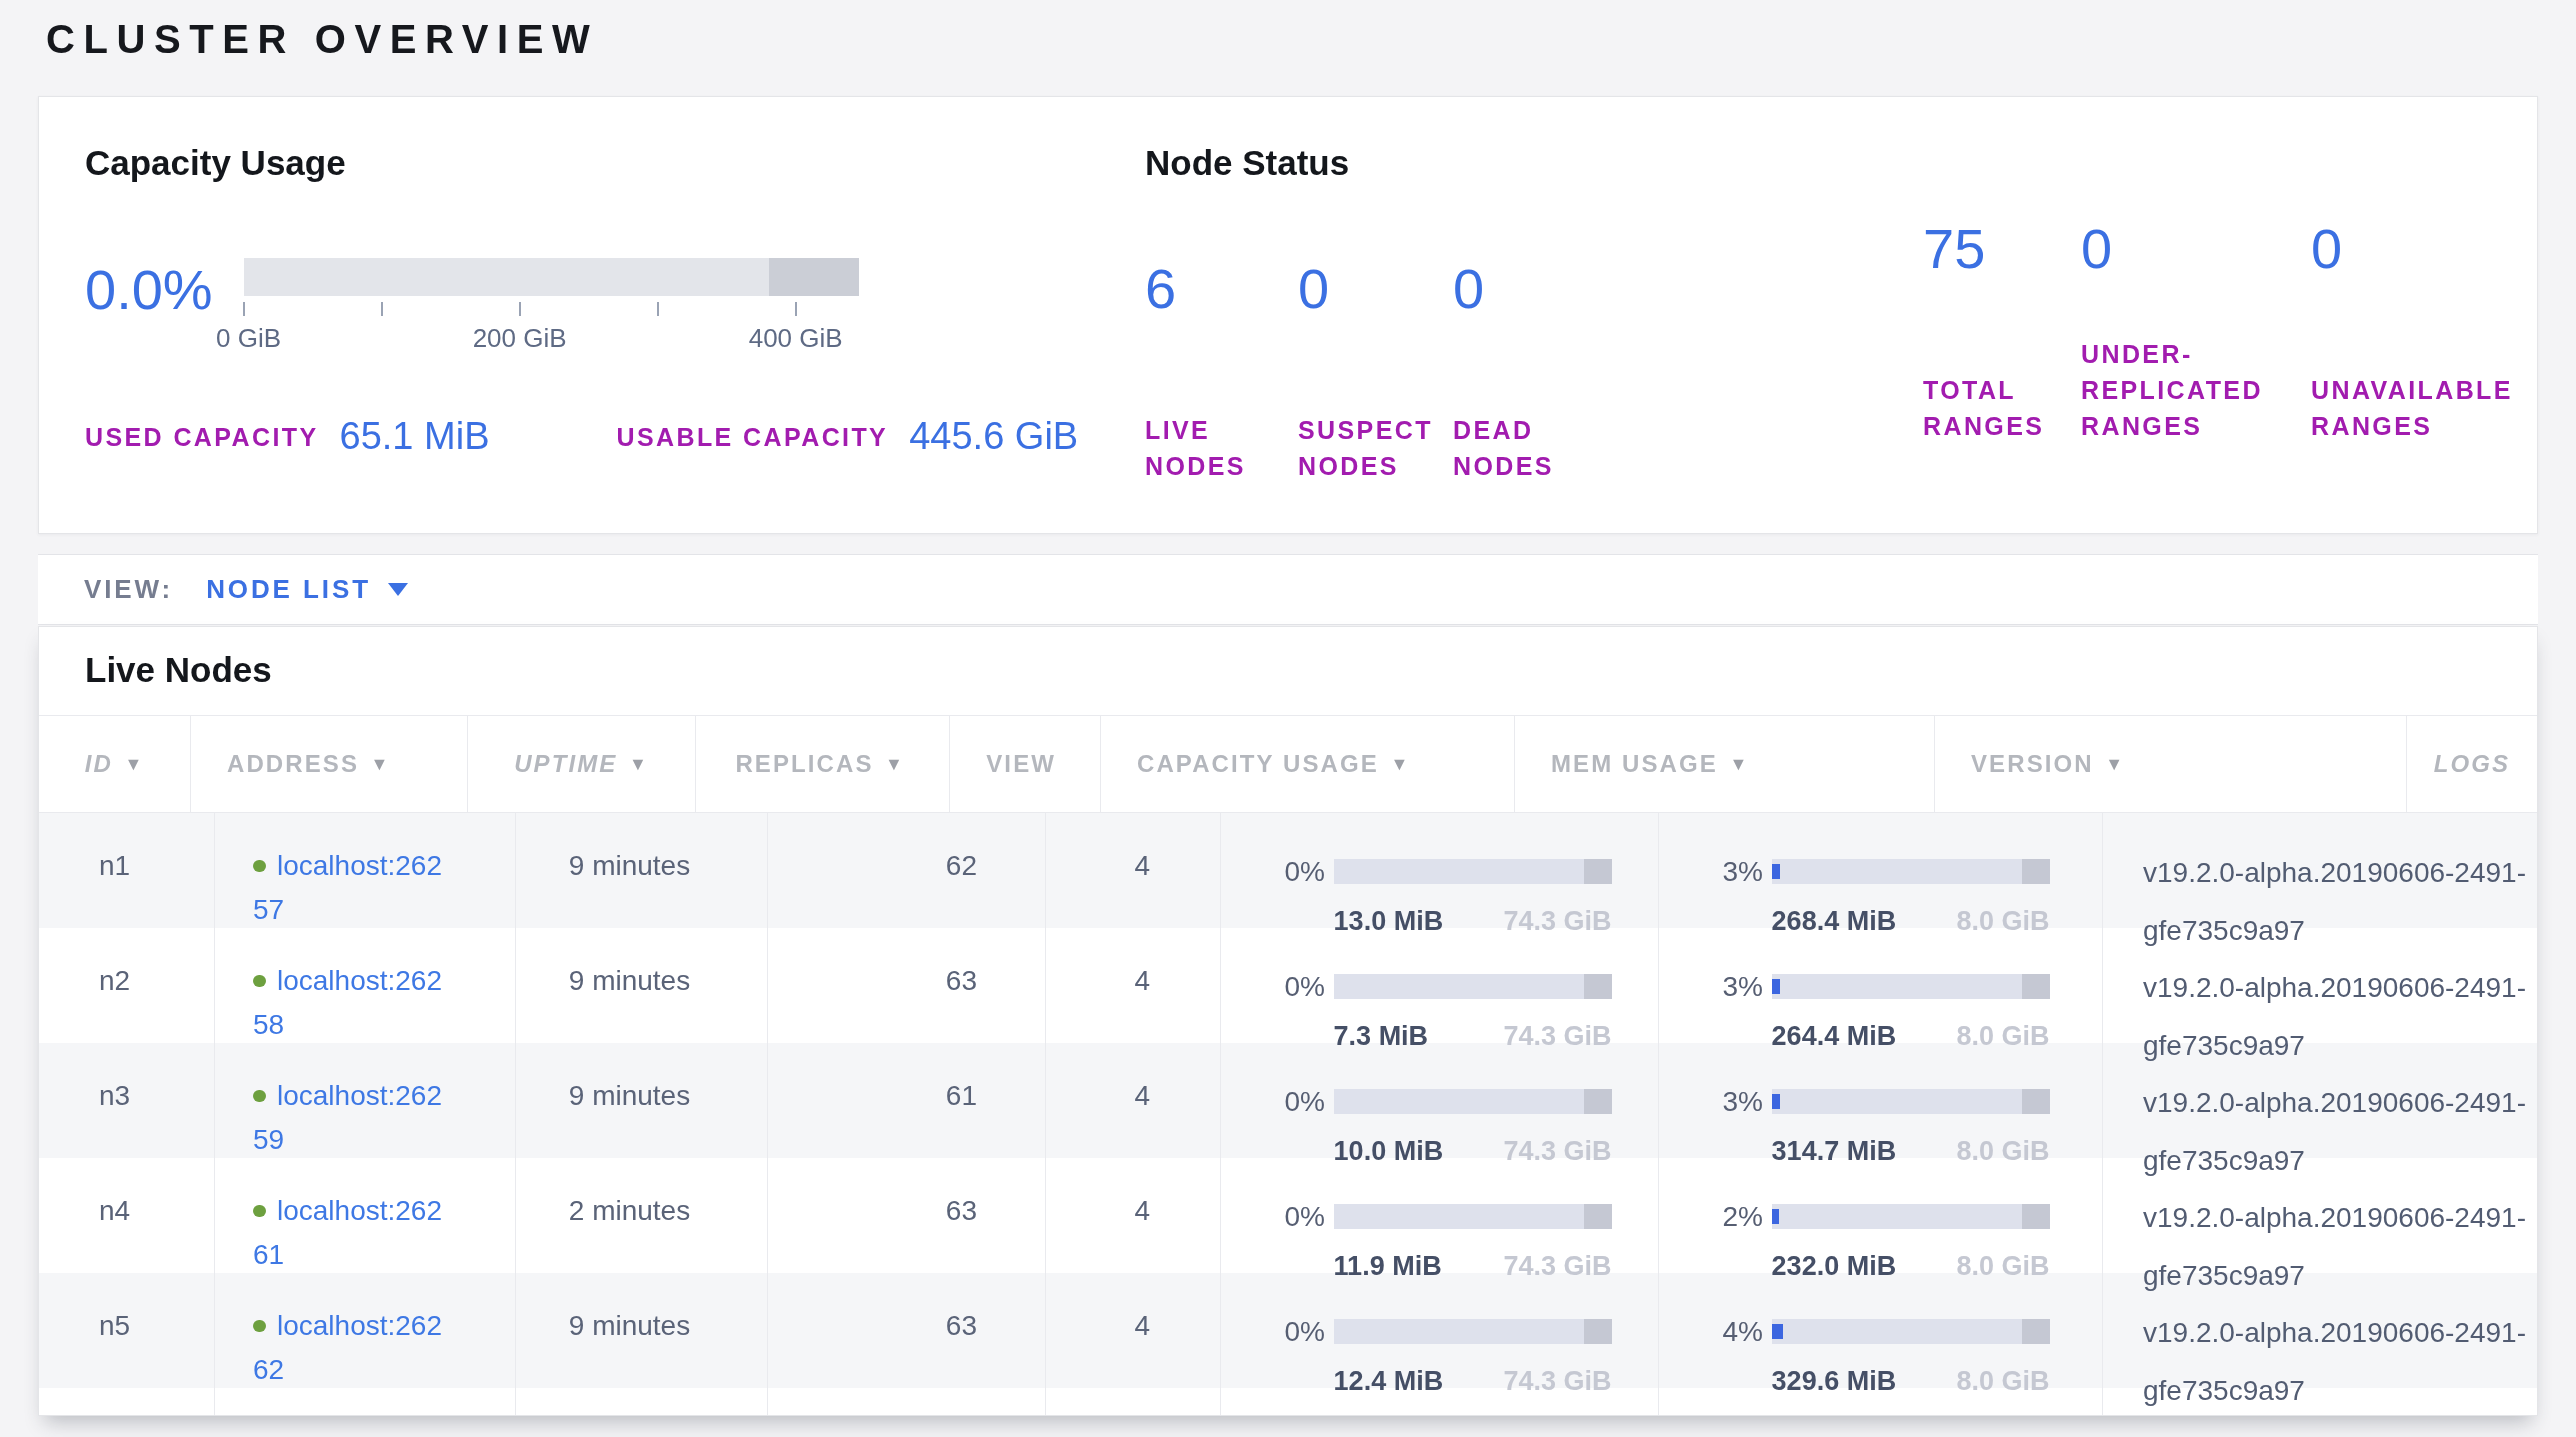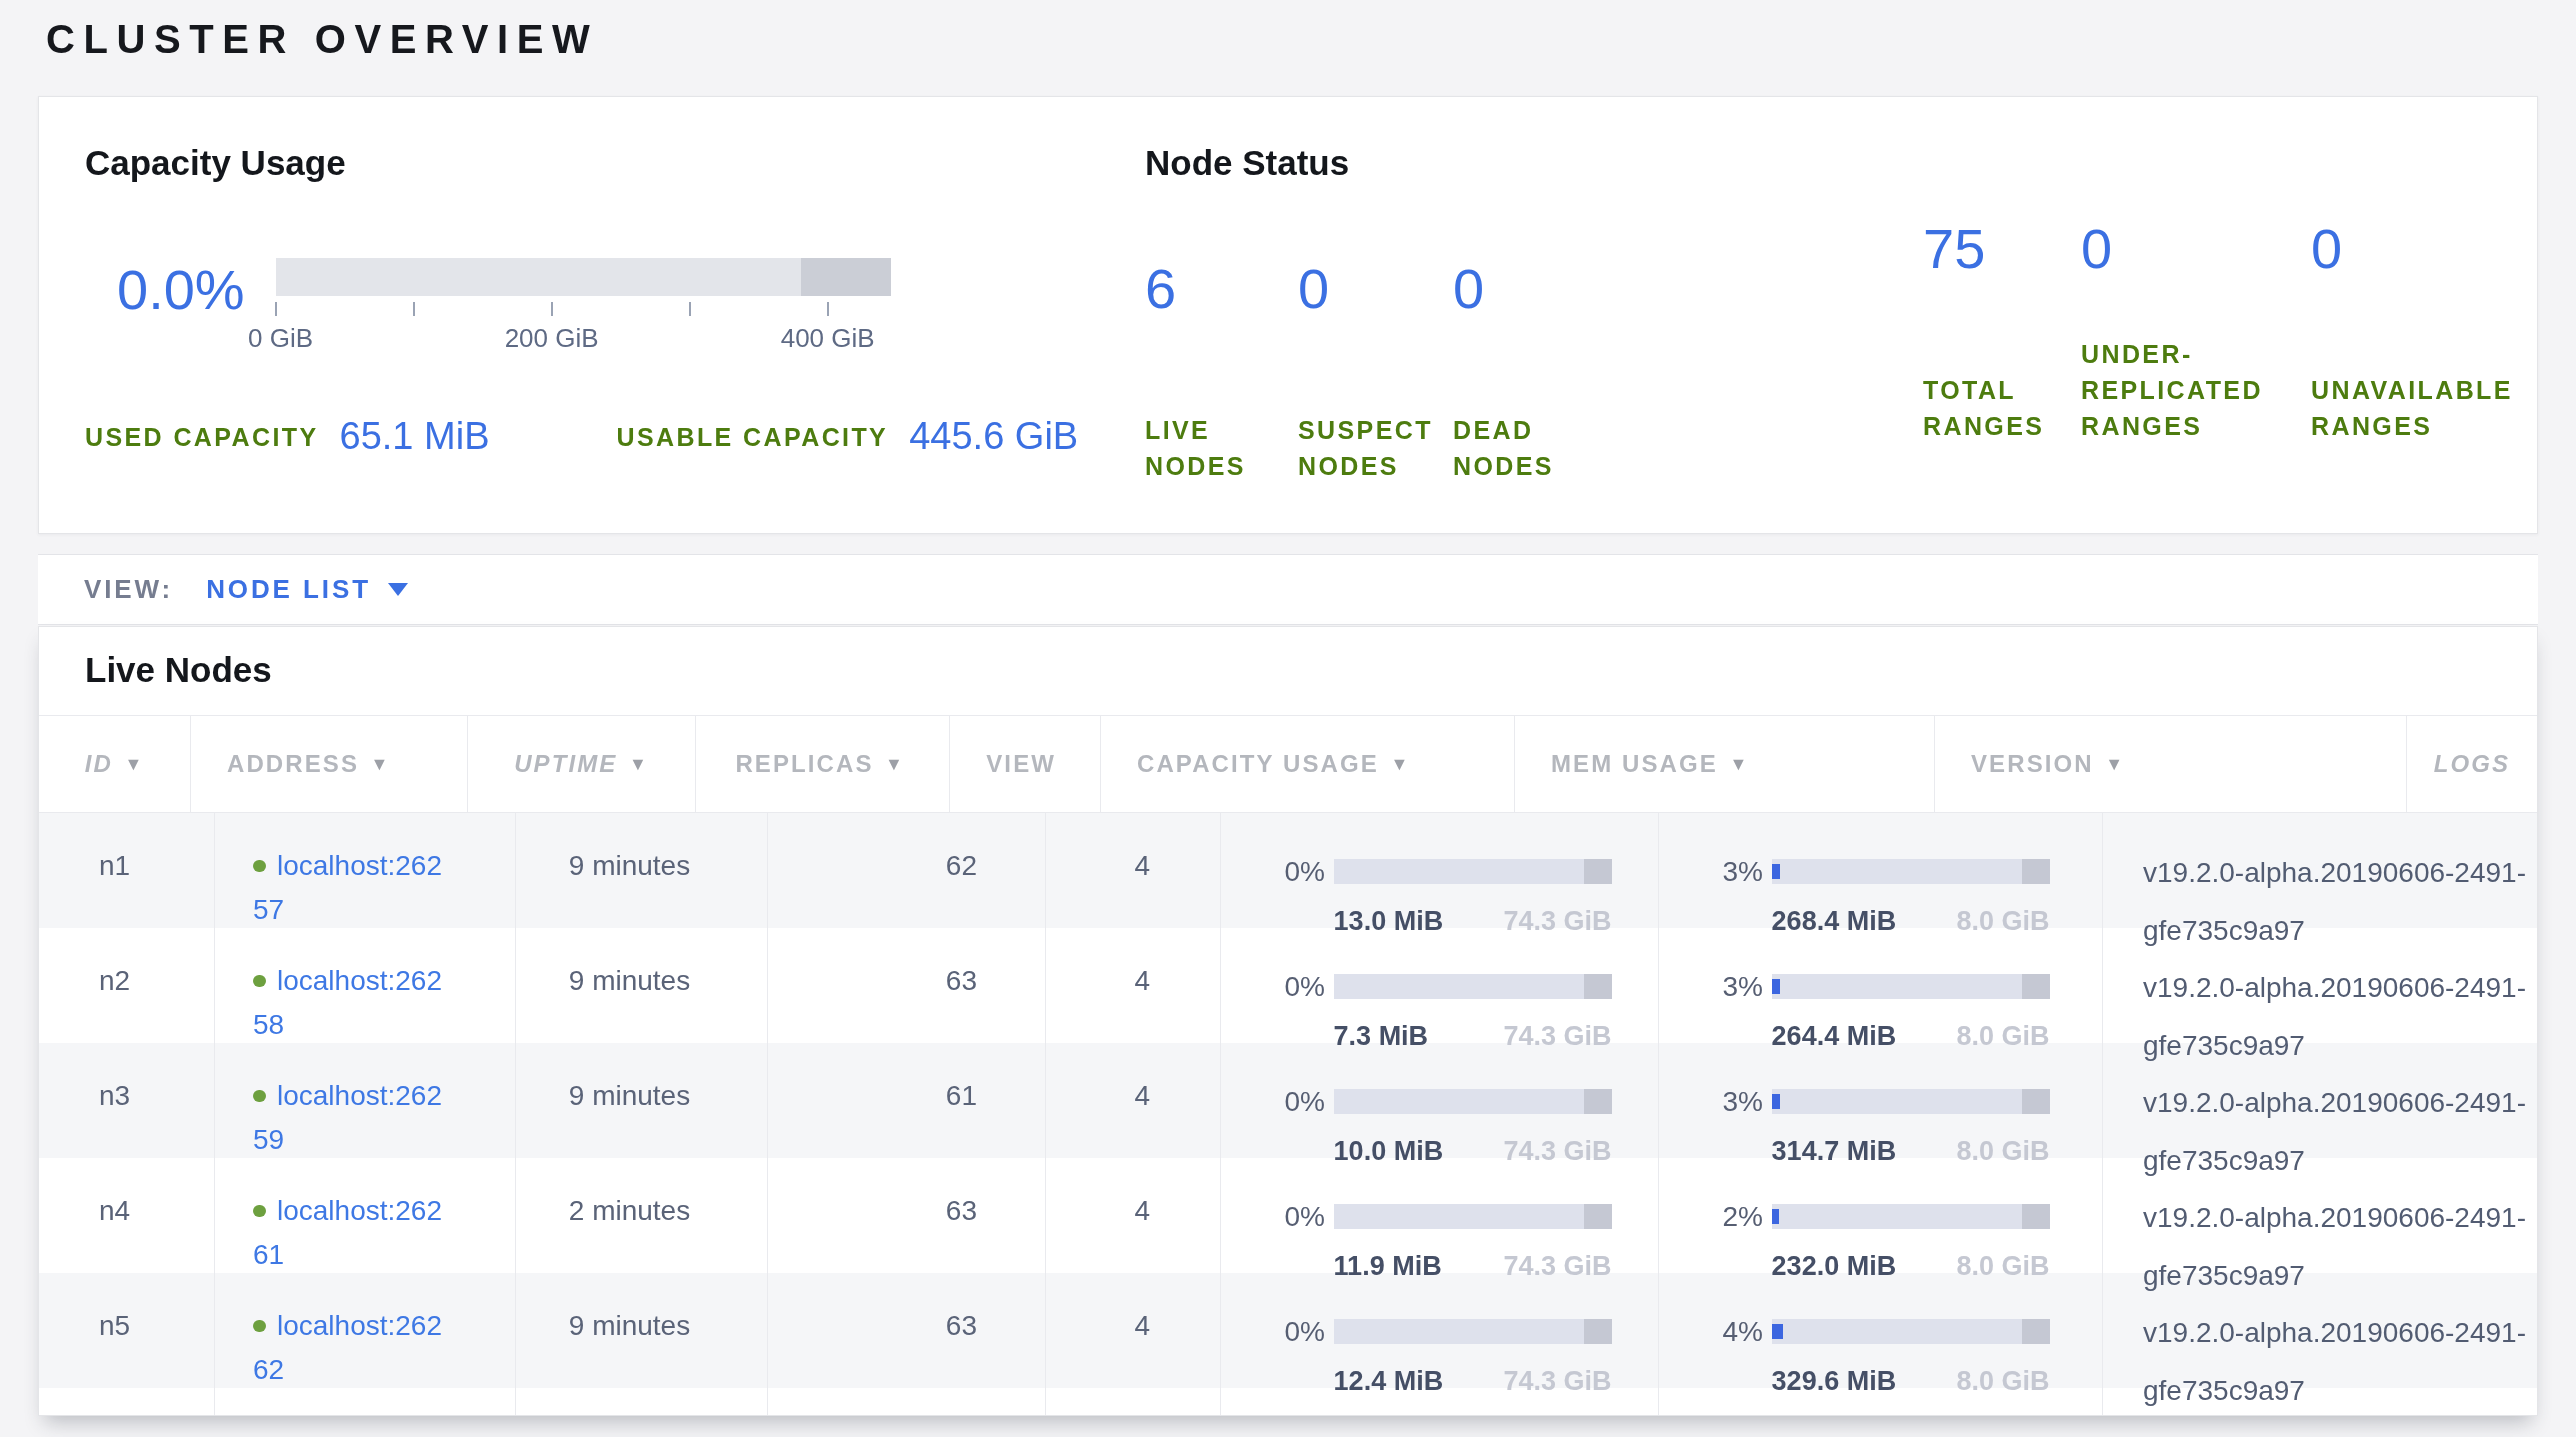--- a/index.html
+++ b/index.html
@@ -22,33 +22,33 @@
     position:absolute; left:38px; right:38px; top:96px; height:438px;
     background:#ffffff; border:1px solid #e4e5e8;
     box-shadow:0 1px 2.9px rgba(60,65,80,.06);
   }
   .sec{ position:absolute; top:46px; }
   .sec h2{ font-size:35px; font-weight:600; color:#14171c; }
   .sec-capacity{ left:46px; width:1025px; }
   .sec-nodes{ left:1106px; }
   .sec-replication{ left:1884px; }
 
-  .cap-row{ display:flex; margin-top:75px;margin-left:32px; }
+  .cap-row{ display:flex; margin-top:75px; }
   .cap-pct{ font-size:56px; font-weight:500; color:#3b70e2; line-height:56px; margin-top:3.8px; }
   .bar-wrap{ margin-left:31px; width:615px; }
   .big-bar{ position:relative; height:38px; background:#e3e5ea; overflow:hidden; }
   .big-bar .tail{ position:absolute; top:0; right:0; height:100%; width:14.6%; background:#cbced6; }
   .ticks{ position:relative; height:21px; margin-top:5.8px; }
   .tick{ position:absolute; top:0; width:1.9px; height:14.4px; background:#9aa3b4; transform:translateX(-1px); }
   .tick-labels{ position:relative; height:33px; }
   .tick-label{ position:absolute; transform:translateX(-50%); font-size:26px; color:#5e6a84; white-space:nowrap; }
   .cap-stats{ display:flex; gap:127px; margin-top:56px; }
   .capstat{ display:flex; align-items:flex-end; gap:21px; }
   .stat-label{
-    font-size:25px; letter-spacing:2.4px; color:#4d7c0f;
+    font-size:25px; letter-spacing:2.4px; color:#a21caf;
     line-height:36px; font-weight:600;
   }
   .capstat .stat-value{ font-size:38px; color:#3b70e2; font-weight:500; position:relative; top:2.9px; }
 
   .stats{ display:flex; }
   .stat{ display:flex; flex-direction:column; height:301px; }
   .stat .stat-value{ margin-top:77px; font-size:56px; line-height:58px; font-weight:500; color:#3b70e2; }
   .stat .stat-label{ margin-top:auto; }
   .sec-nodes .stat:nth-child(1){ width:153px; }
   .sec-nodes .stat:nth-child(2){ width:155px; }

